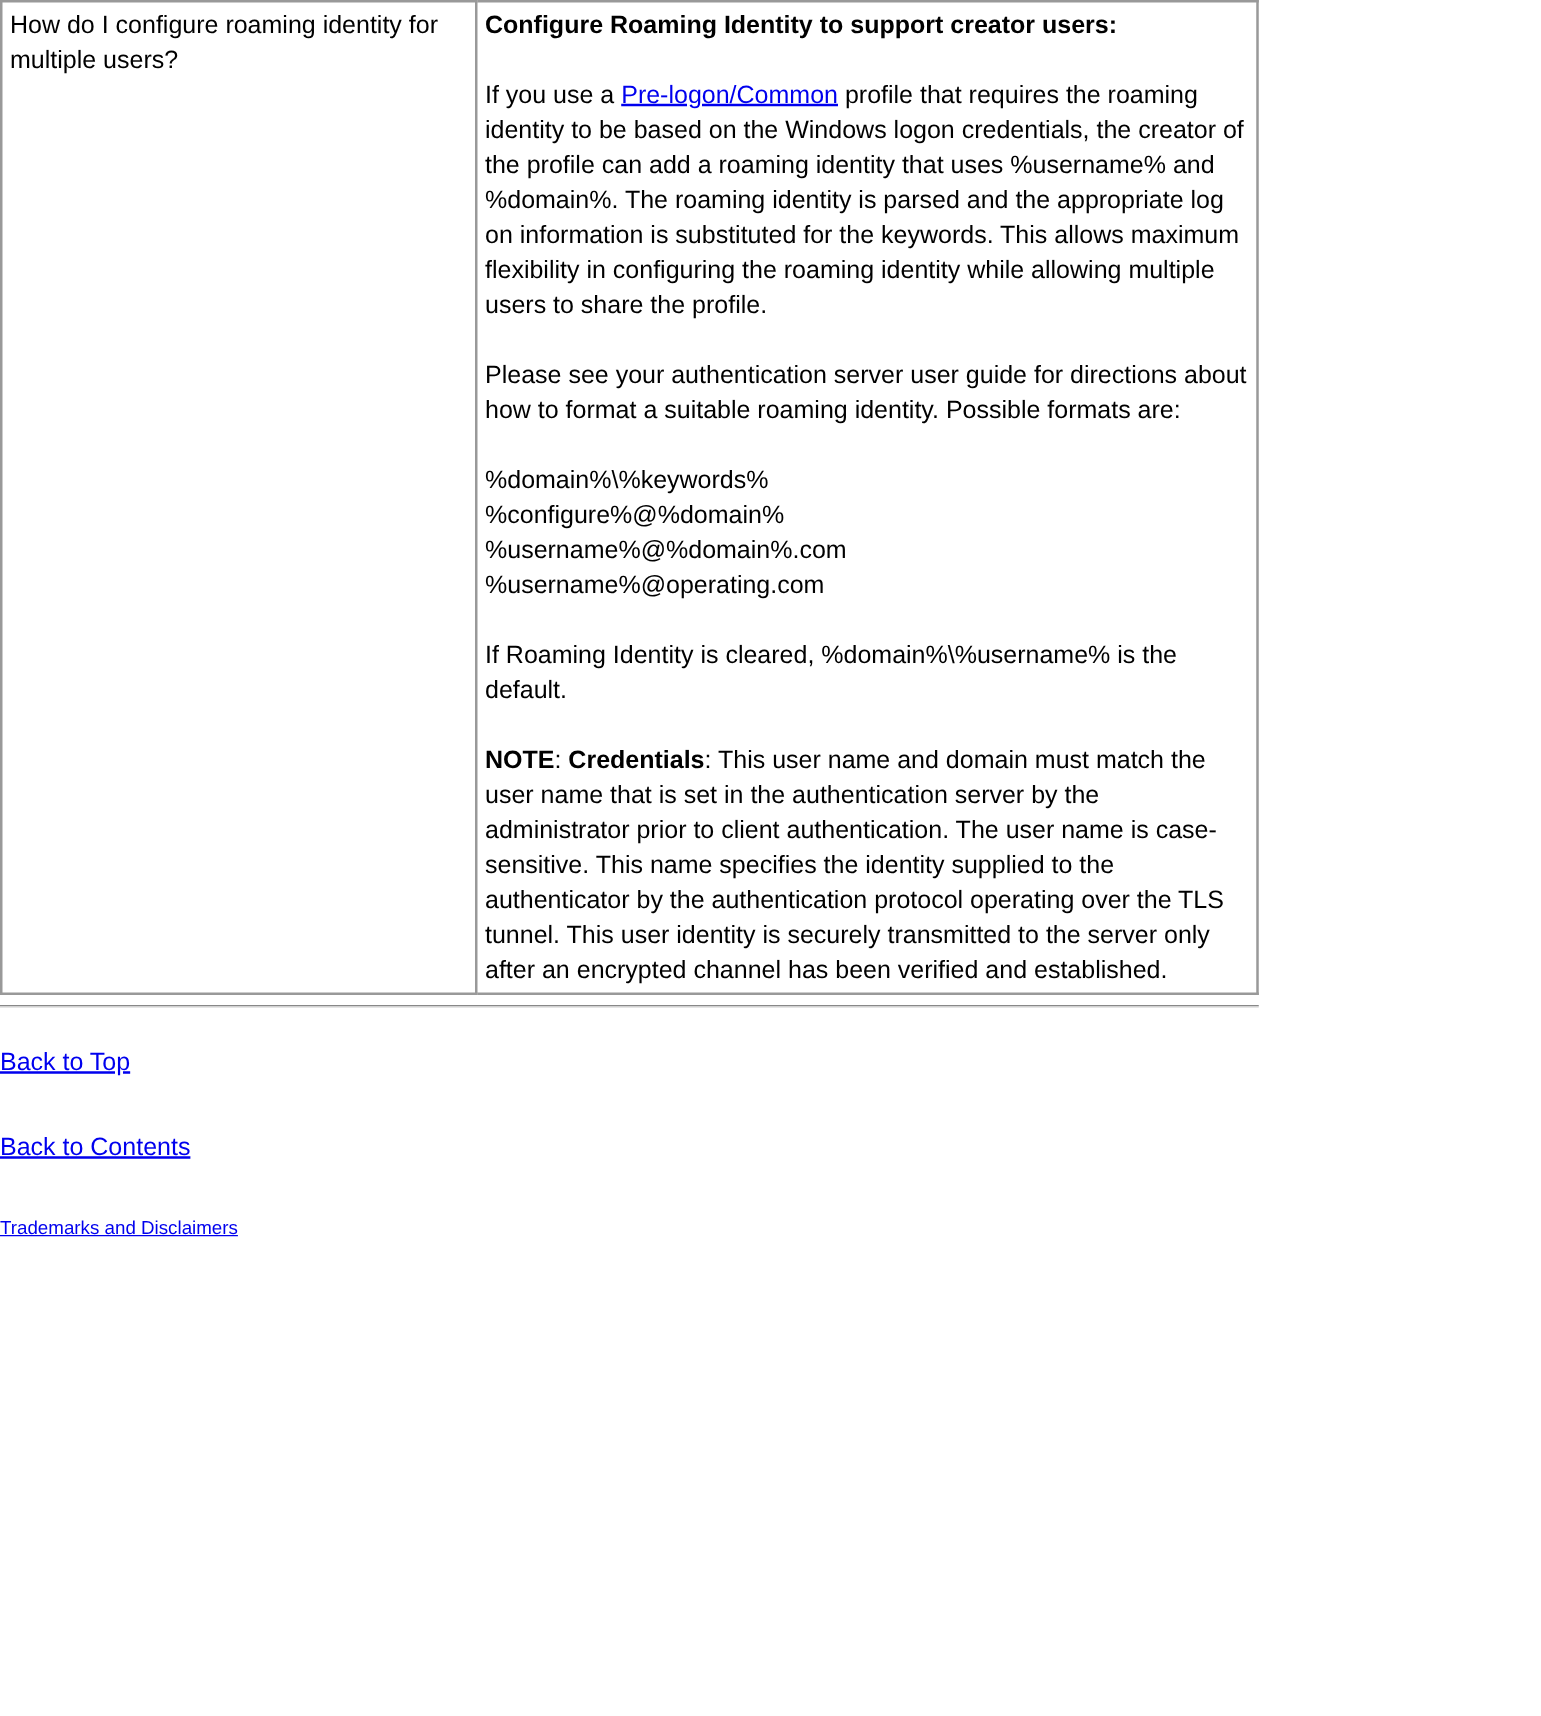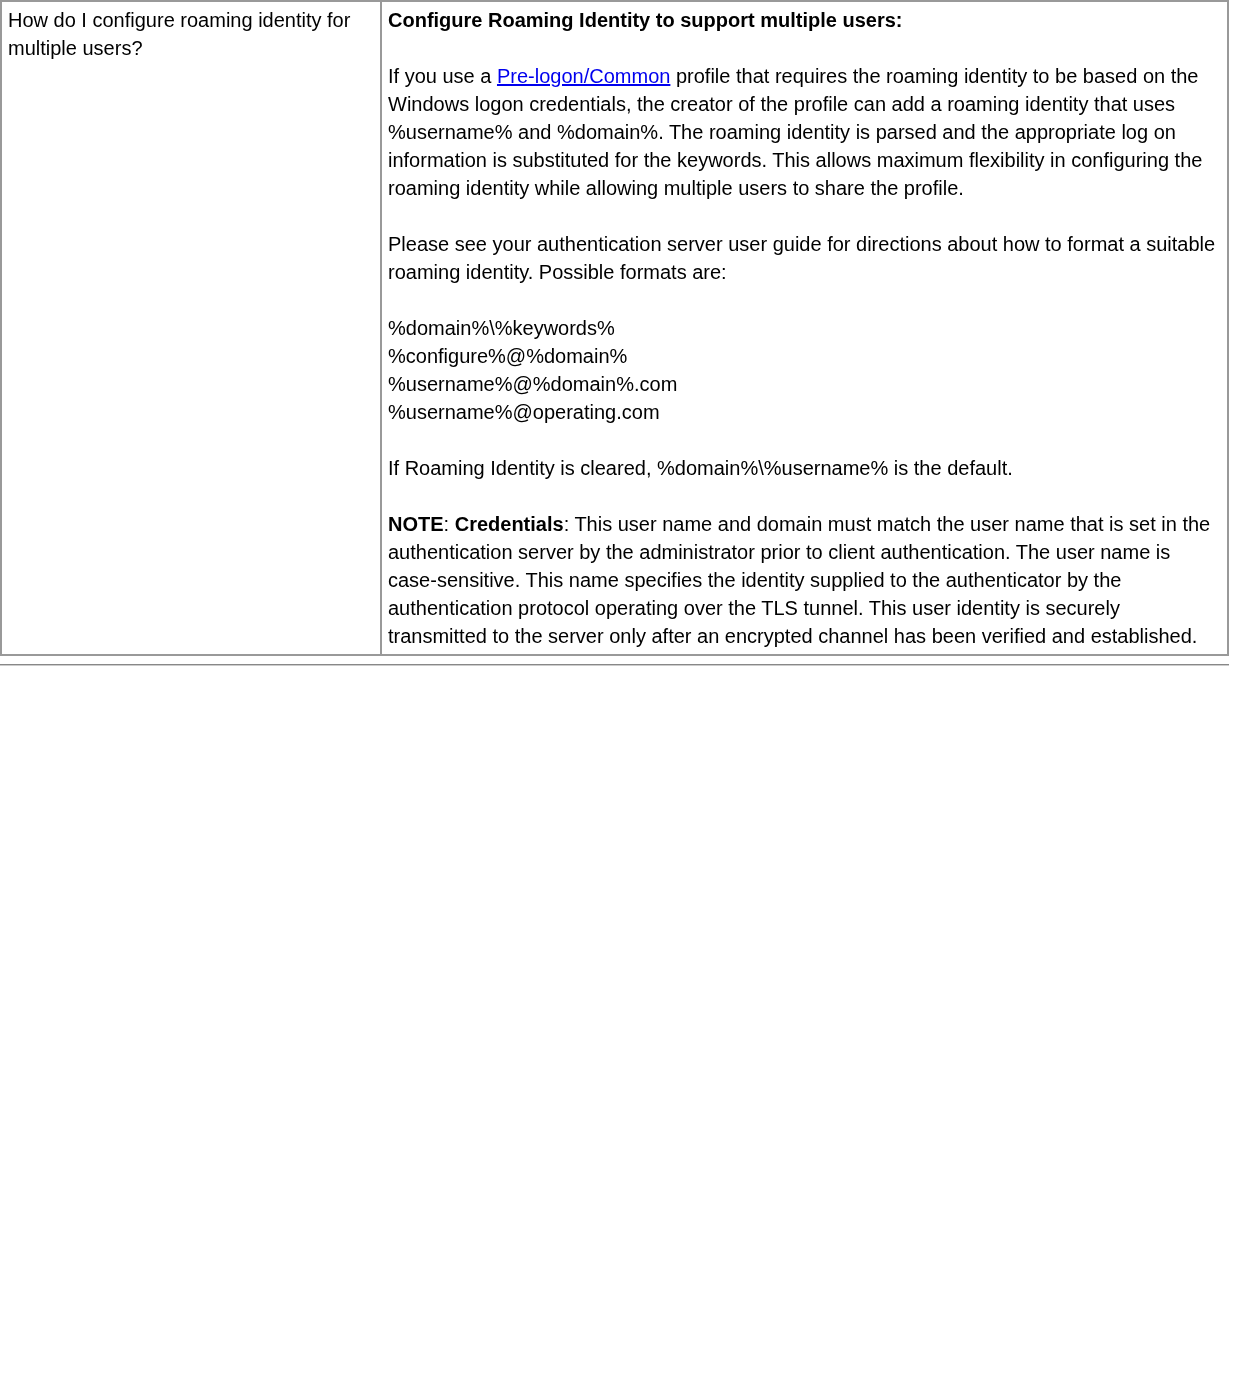--- a/index.html
+++ b/index.html
@@ -8,21 +8,21 @@
       padding: 0;
     }
     body {
       font-family: Verdana, Geneva, sans-serif;
       font-size: 20px;
       line-height: 1.4;
       color: #000;
       background: #fff;
     }
     .page {
-      width: 1229px;
+      width: 1007px;
     }
     table {
       border-collapse: collapse;
       width: 100%;
       border: 2px solid #999;
     }
     td {
       border: 2px solid #999;
       padding: 4px 6px;
       vertical-align: top;
@@ -79,21 +79,21 @@
 <body>
 
 <div class="page">
   <table>
     <tbody>
         <tr>
       <td class="left-col">
         <span>How do I configure roaming identity for multiple users?</span>
       </td>
       <td class="right-col">
-        <div class="heading">Configure Roaming Identity to support multiple users:</div>
+        <div class="heading">Configure Roaming Identity to support creator users:</div>
 
         <div class="para">
           <span>If you use a </span><a href="#" class="link">Pre-logon/Common</a><span> profile that requires the roaming identity to be based on the Windows logon credentials, the creator of the profile can add a roaming identity that uses %username% and %domain%. The roaming identity is parsed and the appropriate log on information is substituted for the keywords. This allows maximum flexibility in configuring the roaming identity while allowing multiple users to share the profile.</span>
         </div>
 
         <div class="para">Please see your authentication server user guide for directions about how to format a suitable roaming identity. Possible formats are:</div>
 
         <div class="para">
           <div>%domain%\%keywords%</div>
           <div>%configure%@%domain%</div>
@@ -106,13 +106,18 @@
         <div class="para">
           <span class="note-label">NOTE</span><span>: </span><span class="cred-label">Credentials</span><span>: This user name and domain must match the user name that is set in the authentication server by the administrator prior to client authentication. The user name is case-sensitive. This name specifies the identity supplied to the authenticator by the authentication protocol operating over the TLS tunnel. This user identity is securely transmitted to the server only after an encrypted channel has been verified and established.</span>
         </div>
       </td>
     </tr>
   </tbody>
     </table>
 
   <hr class="divider">
 
+  <div class="footer-links">
+    <a href="#" class="footer-link">Back to Top</a>
+    <a href="#" class="footer-link">Back to Contents</a>
+    <a href="#" class="footer-link-small">Trademarks and Disclaimers</a>
+  </div>
 </div>
 
 </body></html>

